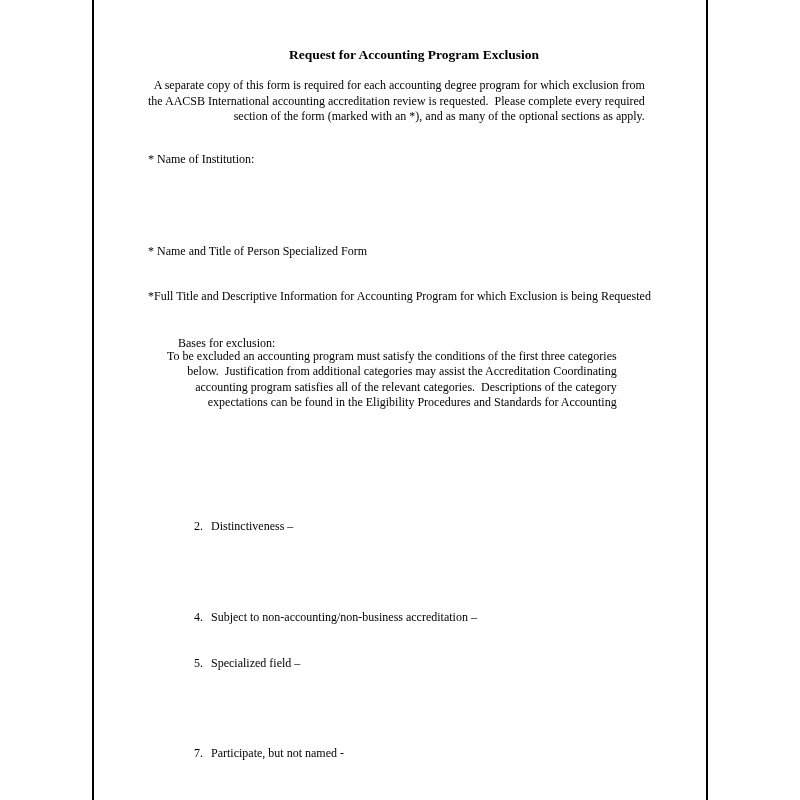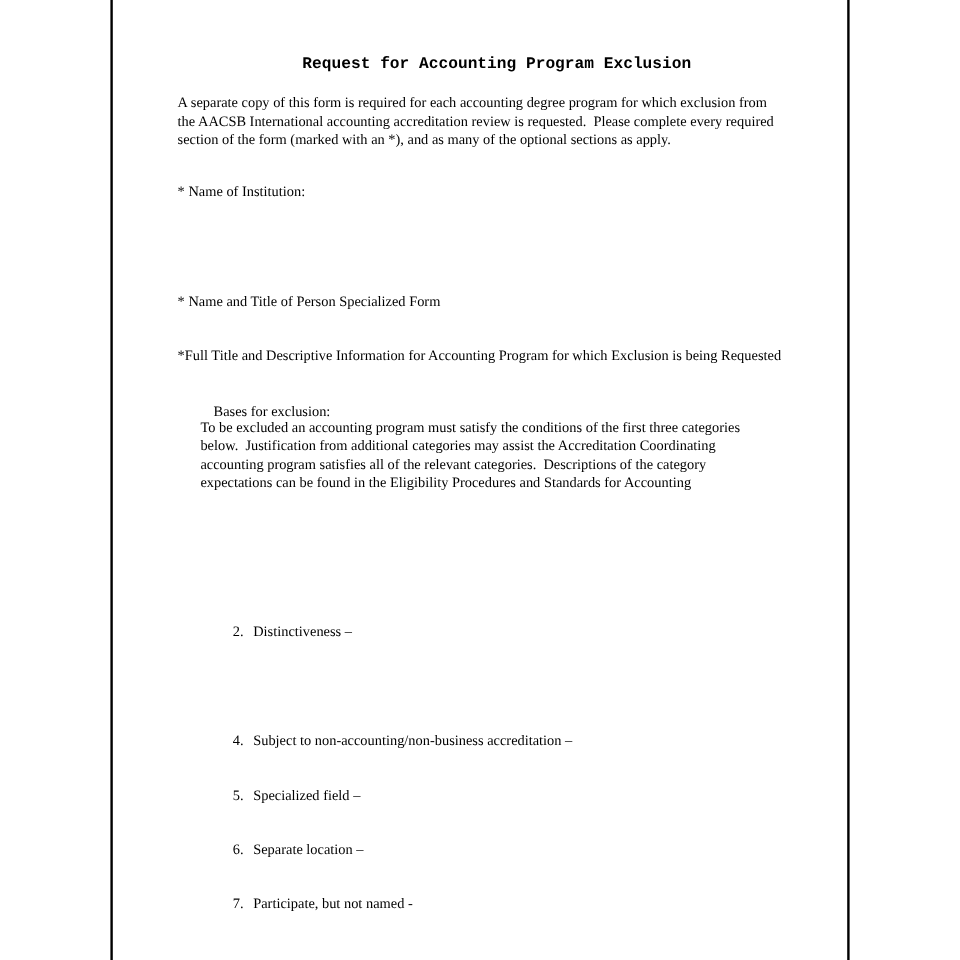--- a/index.html
+++ b/index.html
@@ -30,25 +30,25 @@
     position: absolute;
     left: 148px;
     top: 47px;
     width: 532px;
     margin: 0;
     text-align: center;
     font-size: 13.5px;
     font-weight: bold;
     line-height: 16px;
     white-space: pre;
-    font-family: Liberation Mono, monospace;
   }
   .textline {
     white-space: pre;
     font-size: 12px;
+    text-align: right;
   }
   .intro {
     position: absolute;
     left: 148px;
     top: 78px;
     line-height: 15.6px;
   }
   .field {
     position: absolute;
     left: 148px;
@@ -115,20 +115,17 @@
 
   <div class="cat-item" style="top:504px">
     <span class="cat-num">2.</span><span>Distinctiveness –</span>
   </div>
   <div class="cat-item" style="top:595px">
     <span class="cat-num">4.</span><span>Subject to non-accounting/non-business accreditation –</span>
   </div>
   <div class="cat-item" style="top:641px">
     <span class="cat-num">5.</span><span>Specialized field –</span>
   </div>
-  <div class="cat-item" style="top:686px">
-    <span class="cat-num">6.</span><span>Separate location –</span>
-  </div>
   <div class="cat-item" style="top:731px">
     <span class="cat-num">7.</span><span>Participate, but not named -</span>
   </div>
 
 </div>
 
 </body></html>

